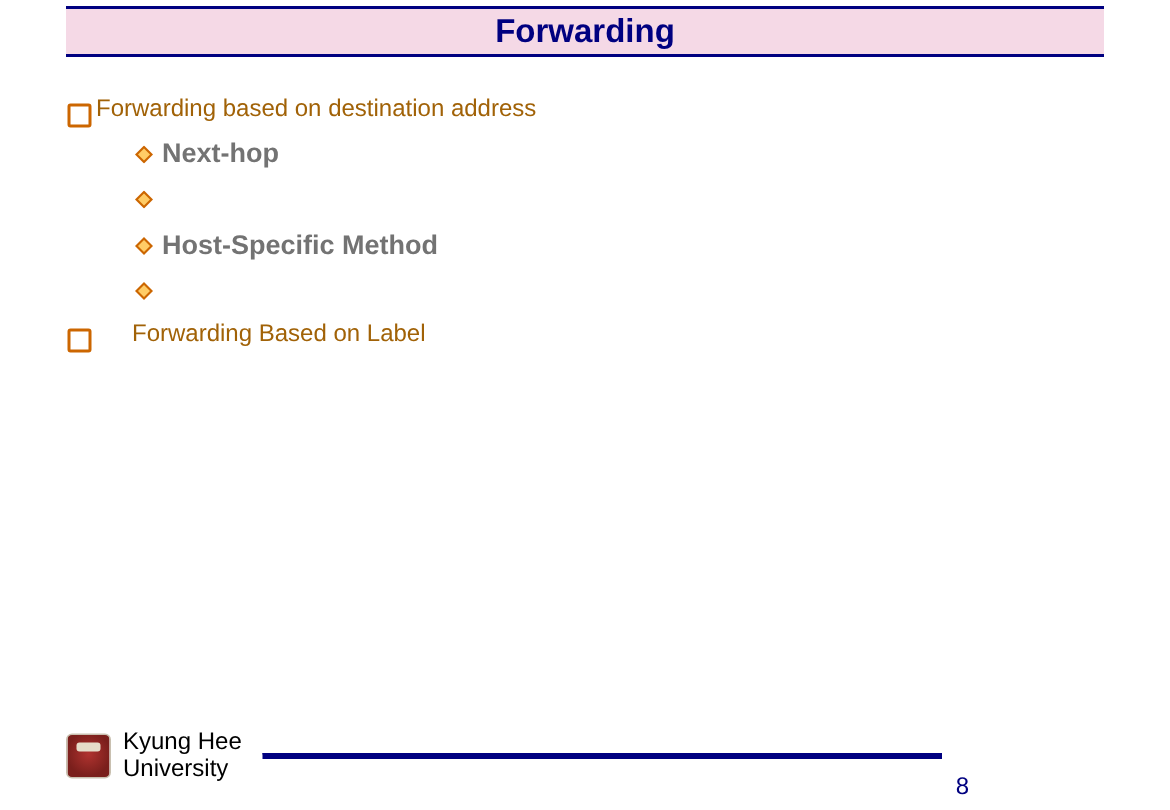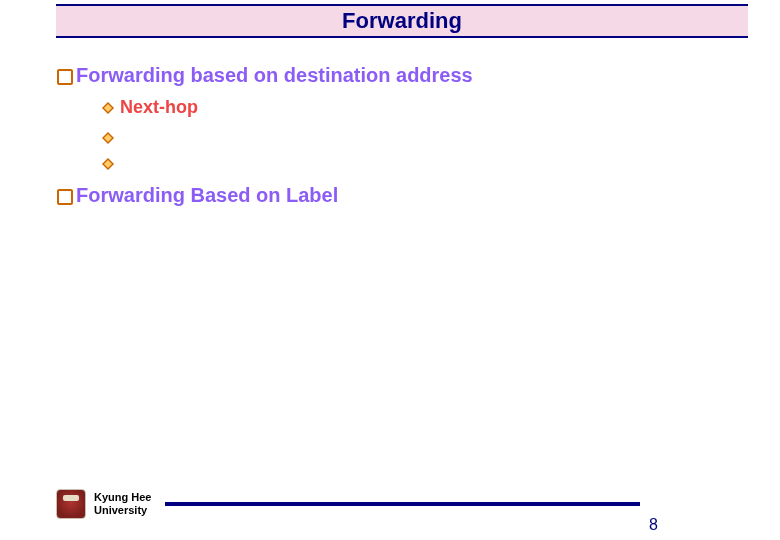--- a/index.html
+++ b/index.html
@@ -1,17 +1,17 @@
 <!DOCTYPE html>
 <html><head>
 <meta charset="utf-8">
 <style>
   * { margin: 0; padding: 0; box-sizing: border-box; }
   html, body { width: 780px; height: 540px; background: #fff; font-family: Arial, Helvetica, sans-serif; }
-  .slide { width: 676px; height: 540px; position: relative; padding: 0; margin-left: 12px; }
+  .slide { width: 676px; height: 540px; position: relative; padding: 0; }
   .title-band {
     position: absolute;
     top: 4px;
     left: 44px;
     width: 692px;
     height: 34px;
     background: #f5d9e6;
     border-top: 2px solid #000080;
     border-bottom: 2px solid #000080;
     display: flex;
@@ -32,45 +32,45 @@
     position: relative;
   }
   .bullet1::before {
     content: "";
     position: absolute;
     left: 1px; top: 1px;
     width: 12px; height: 12px;
     border: 2px solid #cc6600;
     border-radius: 2px;
   }
-  .lvl1-text { color: #8b5cf6; font-size: 20px; font-weight: bold; }
+  .lvl1-text { color: #a16207; font-size: 16px; font-weight: normal; }
   .sublist { margin-left: 46px; margin-top: 6px; }
   .lvl2 { display: flex; align-items: center; margin-bottom: 14px; }
   .bullet2 {
     flex: 0 0 auto;
     width: 12px; height: 12px;
     margin-right: 6px;
     position: relative;
   }
   .bullet2 svg { width: 12px; height: 12px; display: block; }
-  .lvl2-text { color: #ef4444; font-size: 18px; font-weight: bold; }
+  .lvl2-text { color: #737373; font-size: 18px; font-weight: bold; }
   .footer { position: absolute; left: 44px; right: 30px; bottom: 18px; height: 36px; display: flex; align-items: center; }
   .logo {
     width: 30px; height: 30px; margin-right: 8px;
     border-radius: 4px;
     background: radial-gradient(circle at 50% 45%, #b0332f 0%, #7a1f1c 70%);
     border: 1px solid #c9c0b0;
     position: relative;
   }
   .logo::after{
     content:"";
     position:absolute; left:6px; right:6px; top:5px; height:6px;
     background:#e6ddc9; border-radius:2px;
   }
-  .uni { font-size: 11px; font-weight: bold; color: #000; line-height: 1.15; }
+  .uni { font-size: 16px; font-weight: normal; color: #000; line-height: 1.15; }
   .hr-wrap { flex: 1; margin-left: 14px; margin-right: 18px; }
   .hr {
     height: 4px;
     background: #000080;
     border-top: 1px solid #000080;
   }
   .page-num {
     position: absolute;
     right: 30px;
     bottom: 6px;
@@ -111,24 +111,33 @@
             </svg>
         </span>
       </div>
       <div class="lvl2">
         <span class="bullet2">
           <svg viewBox="0 0 12 12">
               <polygon points="6,0 12,6 6,12 0,6" fill="#cc6600"></polygon>
               <polygon points="6,2 10,6 6,10 2,6" fill="#ffcc66"></polygon>
             </svg>
         </span>
+        <span class="lvl2-text">Host-Specific Method</span>
+      </div>
+      <div class="lvl2">
+        <span class="bullet2">
+          <svg viewBox="0 0 12 12">
+              <polygon points="6,0 12,6 6,12 0,6" fill="#cc6600"></polygon>
+              <polygon points="6,2 10,6 6,10 2,6" fill="#ffcc66"></polygon>
+            </svg>
+        </span>
       </div>
     </div>
 
-    <div class="lvl1" style="margin-top:10px;">
+    <div class="lvl1" style="margin-top:10px;gap:24px;">
       <span class="bullet1"></span>
       <span class="lvl1-text">Forwarding Based on Label</span>
     </div>
 
   </div>
 
   <div class="footer">
     <div class="logo"></div>
     <div class="uni">
       <div>Kyung Hee</div>

